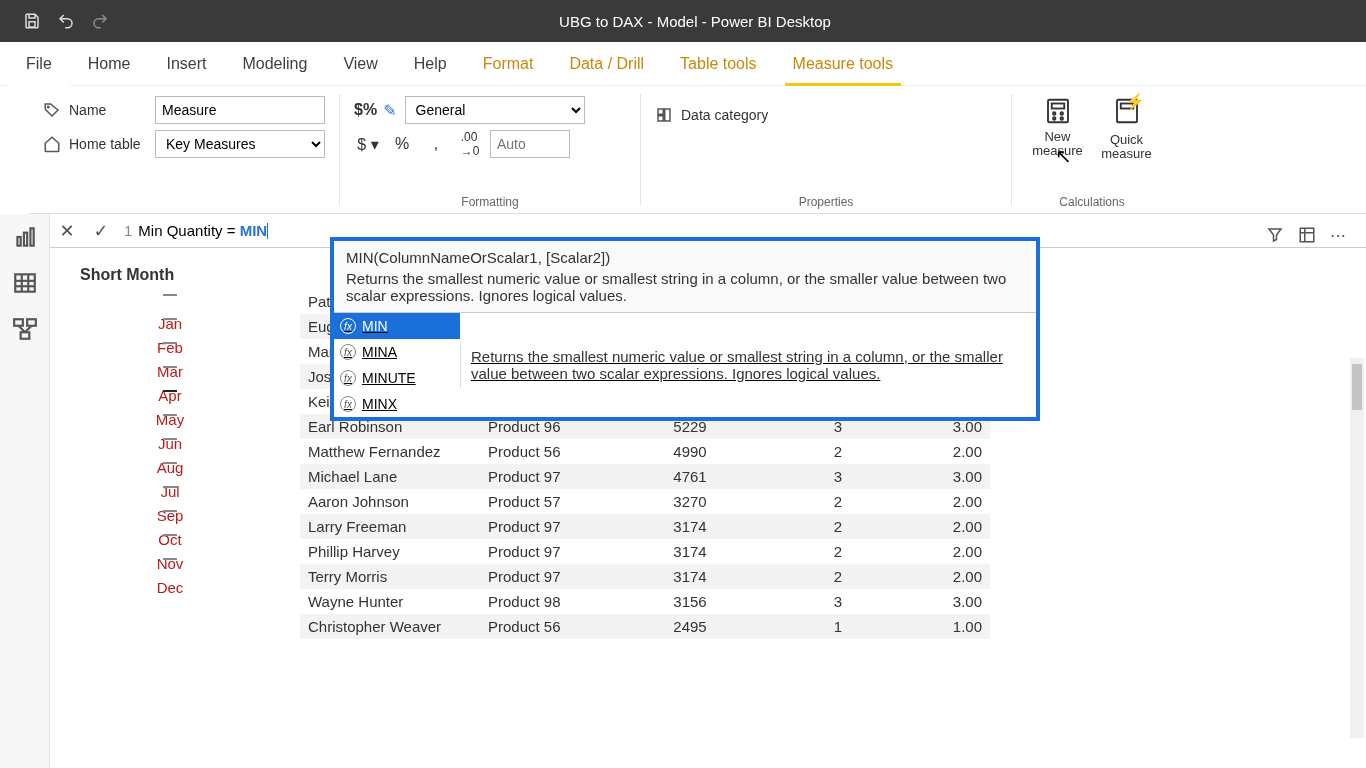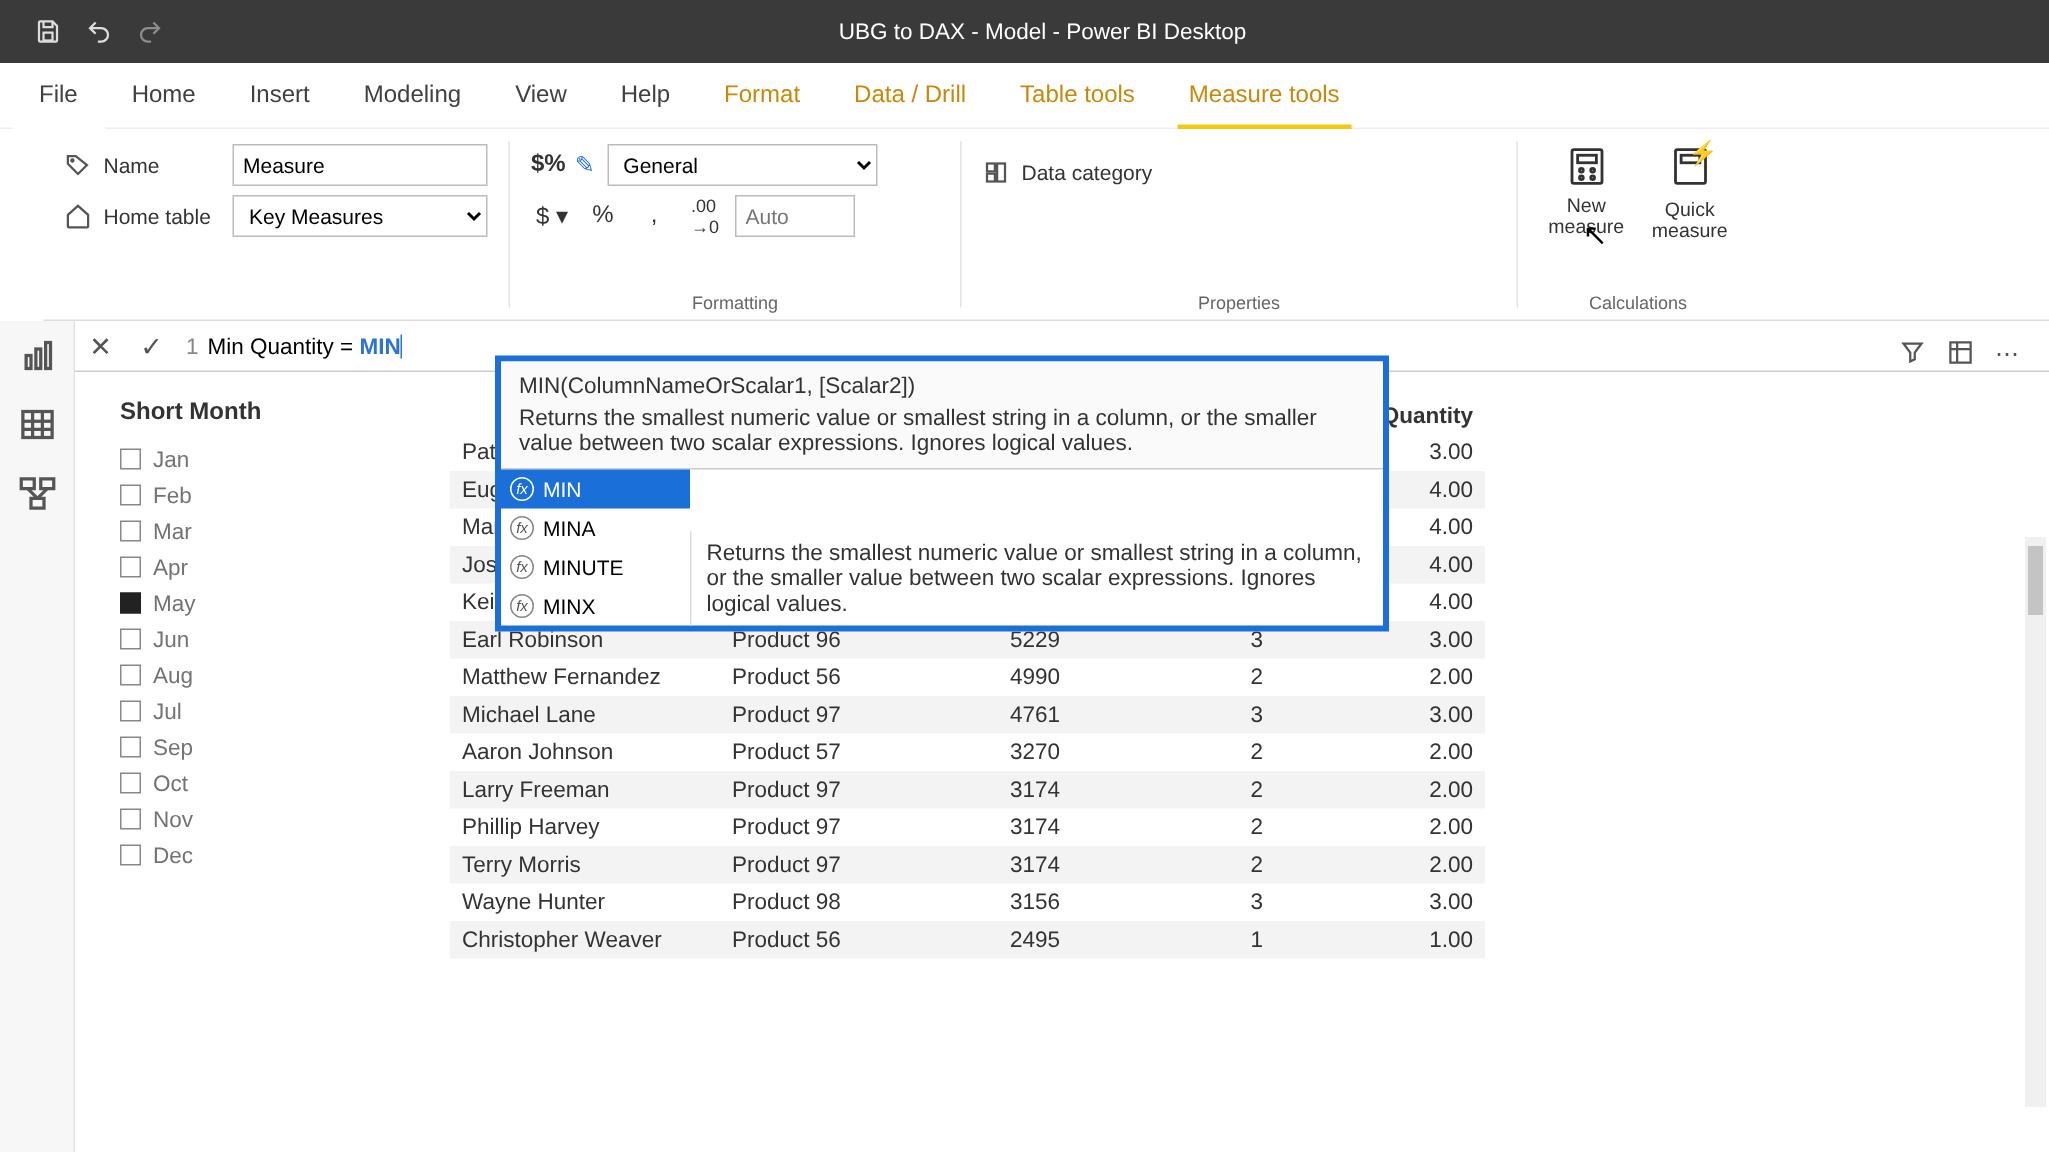--- a/index.html
+++ b/index.html
@@ -40,37 +40,37 @@
 .formula-bar { display:flex; align-items:center; height:34px; border-bottom:1px solid #ccc; }
 .fb-btn { width:34px; height:34px; display:flex; align-items:center; justify-content:center; color:#555; font-size:18px; }
 .fb-text { font-family: Consolas, monospace; font-size:15px; padding-left:6px; }
 .fb-num { color:#888; width:18px; text-align:right; margin-right:6px; }
 .fb-func { color:#2a73d8; font-weight:bold; }
 .fb-cursor { display:inline-block; width:1px; height:16px; background:#2a73d8; vertical-align:middle; }
 
 .content-row { display:flex; padding:18px 30px; gap:40px; position:relative; }
 .slicer { width:180px; }
 .slicer h3 { font-size:16px; font-weight:bold; margin-bottom:10px; color:#333; }
-.slicer-item { display:flex; align-items:center; gap:8px; height:24px; font-size:15px; color:#737373; }
+.slicer-item { display:flex; align-items:center; gap:19px; height:24px; font-size:15px; color:#b91c1c;flex-direction:column; }
 .chk { width:14px; height:14px; border:1px solid #888; background:#fff; }
 .chk.checked { background:#222; border-color:#222; }
 
 .table { position:relative; }
 .table-header { display:flex; background:#fff; font-weight:bold; font-size:15px; color:#333; }
 .th, .td { padding:3px 8px; }
 .table-body { font-size:15px; color:#333; }
 .table-body .tr { display:flex; height:25px; align-items:center; }
 .table-body .tr.alt { background:#f3f3f3; }
 .c1 { width:180px; } .c2 { width:140px; } .c3 { width:140px; text-align:center; } .c4 { width:90px; text-align:right; } .c5 { width:140px; text-align:right; }
 
 
-.intellisense { position:absolute; left:330px; top:237px; width:596px; border:4px solid #1a6fd8; background:#fff; z-index:10; }
+.intellisense { position:absolute; left:330px; top:237px; width:710px; border:4px solid #1a6fd8; background:#fff; z-index:10; }
 .is-tooltip { padding:8px 12px; font-size:15px; color:#333; border-bottom:1px solid #ccc; background:#fafafa; }
 .is-tooltip .sig { font-weight:normal; margin-bottom:4px; }
-.is-body { display:flex; align-items:flex-end; }
+.is-body { display:flex; align-items:center;text-decoration:underline; }
 .is-list { width:126px; }
 .is-item { display:flex; align-items:center; gap:6px; height:26px; padding:0 6px; font-size:14px; }
 .is-item.sel { background:#1a6fd8; color:#fff; }
 .fx { width:16px; height:16px; border:1px solid #888; border-radius:50%; display:flex; align-items:center; justify-content:center; font-size:10px; font-style:italic; color:#555; }
 .is-item.sel .fx { border-color:#fff; color:#fff; }
 .is-desc { flex:1; padding:6px 10px; font-size:15px; color:#333; border-left:1px solid #ddd; }
 
 .right-icons { position:absolute; right:20px; top:12px; display:flex; gap:14px; color:#555; }
 .scrollbar-v { position:absolute; right:2px; top:358px; width:14px; height:380px; background:#f0f0f0; }
 .scrollbar-v .thumb { position:absolute; top:6px; left:2px; width:10px; height:46px; background:#c4c4c4; }

